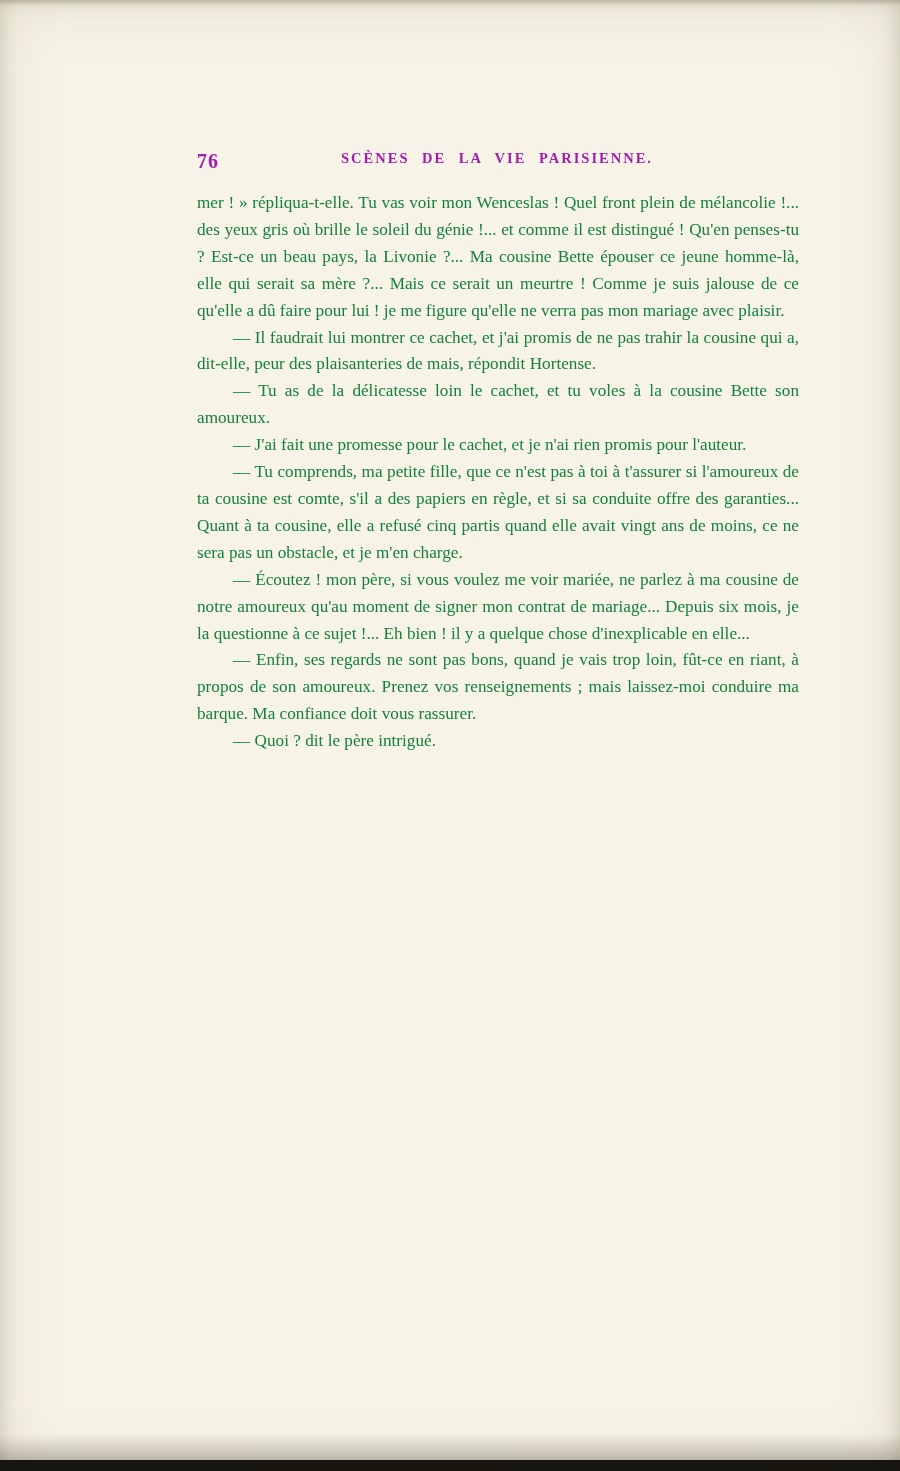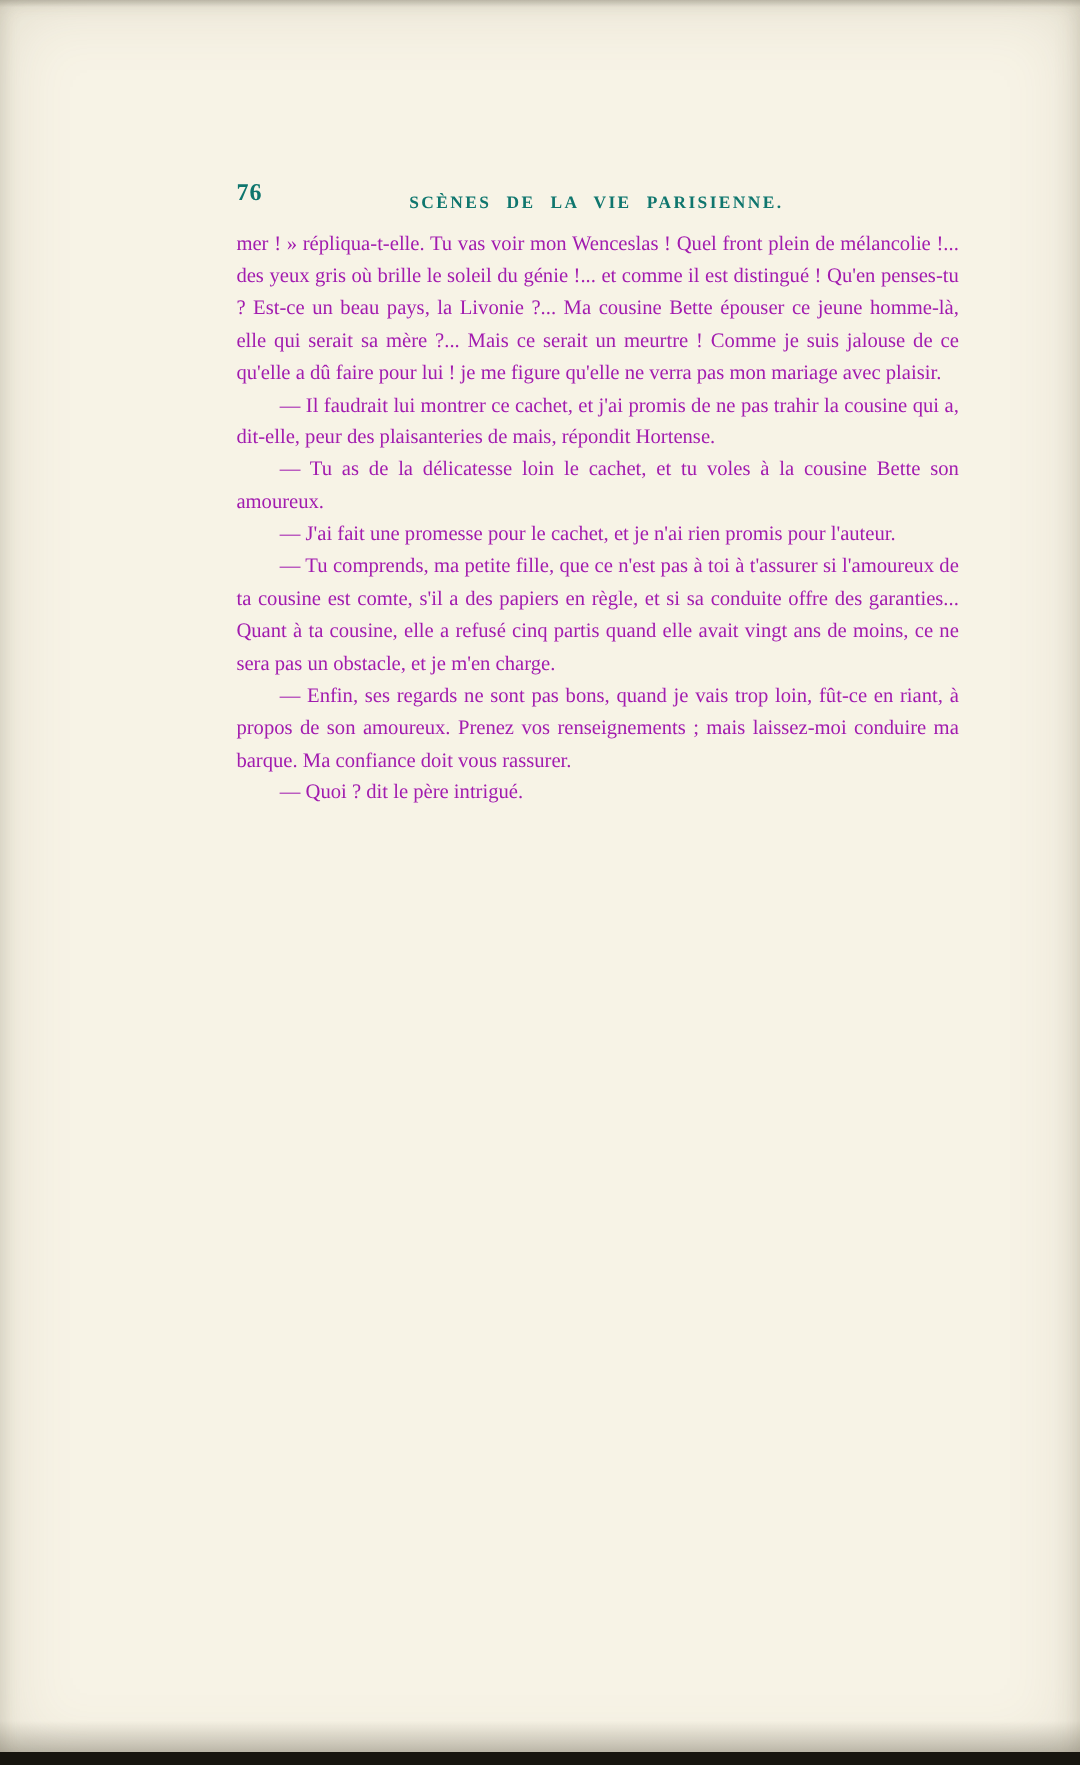--- a/index.html
+++ b/index.html
@@ -42,47 +42,47 @@
     left: 0; bottom: 11px;
     width: 100%; height: 26px;
     background: linear-gradient(to top, rgba(60,55,40,0.28), rgba(60,55,40,0));
   }
   .page-head {
     position: absolute;
     left: 197px;
     top: 150px;
     width: 600px;
     height: 30px;
-    color: #0f766e;
+    color: #a21caf;
   }
   .page-number {
     position: absolute;
     left: 0;
     top: 0;
     font-size: 20px;
     font-weight: bold;
     letter-spacing: 1px;
   }
   .running-header {
     position: absolute;
     left: 0;
     right: 0;
-    top: 11px;
+    top: 0;
     text-align: center;
     font-size: 14.5px;
     font-weight: bold;
     letter-spacing: 2px;
     word-spacing: 7px;
   }
   .text-block {
     position: absolute;
     left: 197px;
     top: 190px;
     width: 602px;
-    color: #a21caf;
+    color: #15803d;
     font-size: 17.2px;
     line-height: 26.9px;
     text-align: justify;
   }
   .text-block p {
     margin: 0;
     text-indent: 2.1em;
   }
   .text-block p.first {
     text-indent: 0;
@@ -98,19 +98,20 @@
     <span class="page-number">76</span>
     <span class="running-header">SCÈNES DE LA VIE PARISIENNE.</span>
   </div>
 
   <div class="text-block">
     <p class="first">mer ! » répliqua-t-elle. Tu vas voir mon Wenceslas ! Quel front plein de mélancolie !... des yeux gris où brille le soleil du génie !... et comme il est distingué ! Qu'en penses-tu ? Est-ce un beau pays, la Livonie ?... Ma cousine Bette épouser ce jeune homme-là, elle qui serait sa mère ?... Mais ce serait un meurtre ! Comme je suis jalouse de ce qu'elle a dû faire pour lui ! je me figure qu'elle ne verra pas mon mariage avec plaisir.</p>
     <p>— Il faudrait lui montrer ce cachet, et j'ai promis de ne pas trahir la cousine qui a, dit-elle, peur des plaisanteries de mais, répondit Hortense.</p>
     <p>— Tu as de la délicatesse loin le cachet, et tu voles à la cousine Bette son amoureux.</p>
     <p>— J'ai fait une promesse pour le cachet, et je n'ai rien promis pour l'auteur.</p>
     <p>— Tu comprends, ma petite fille, que ce n'est pas à toi à t'assurer si l'amoureux de ta cousine est comte, s'il a des papiers en règle, et si sa conduite offre des garanties... Quant à ta cousine, elle a refusé cinq partis quand elle avait vingt ans de moins, ce ne sera pas un obstacle, et je m'en charge.</p>
+    <p>— Écoutez ! mon père, si vous voulez me voir mariée, ne parlez à ma cousine de notre amoureux qu'au moment de signer mon contrat de mariage... Depuis six mois, je la questionne à ce sujet !... Eh bien ! il y a quelque chose d'inexplicable en elle...</p>
     <p>— Enfin, ses regards ne sont pas bons, quand je vais trop loin, fût-ce en riant, à propos de son amoureux. Prenez vos renseignements ; mais laissez-moi conduire ma barque. Ma confiance doit vous rassurer.</p>
     <p>— Quoi ? dit le père intrigué.</p>
   </div>
 
   <div class="scan-edge-bottom-fade"></div>
   <div class="scan-edge-bottom"></div>
 </div>
 
 </body></html>

